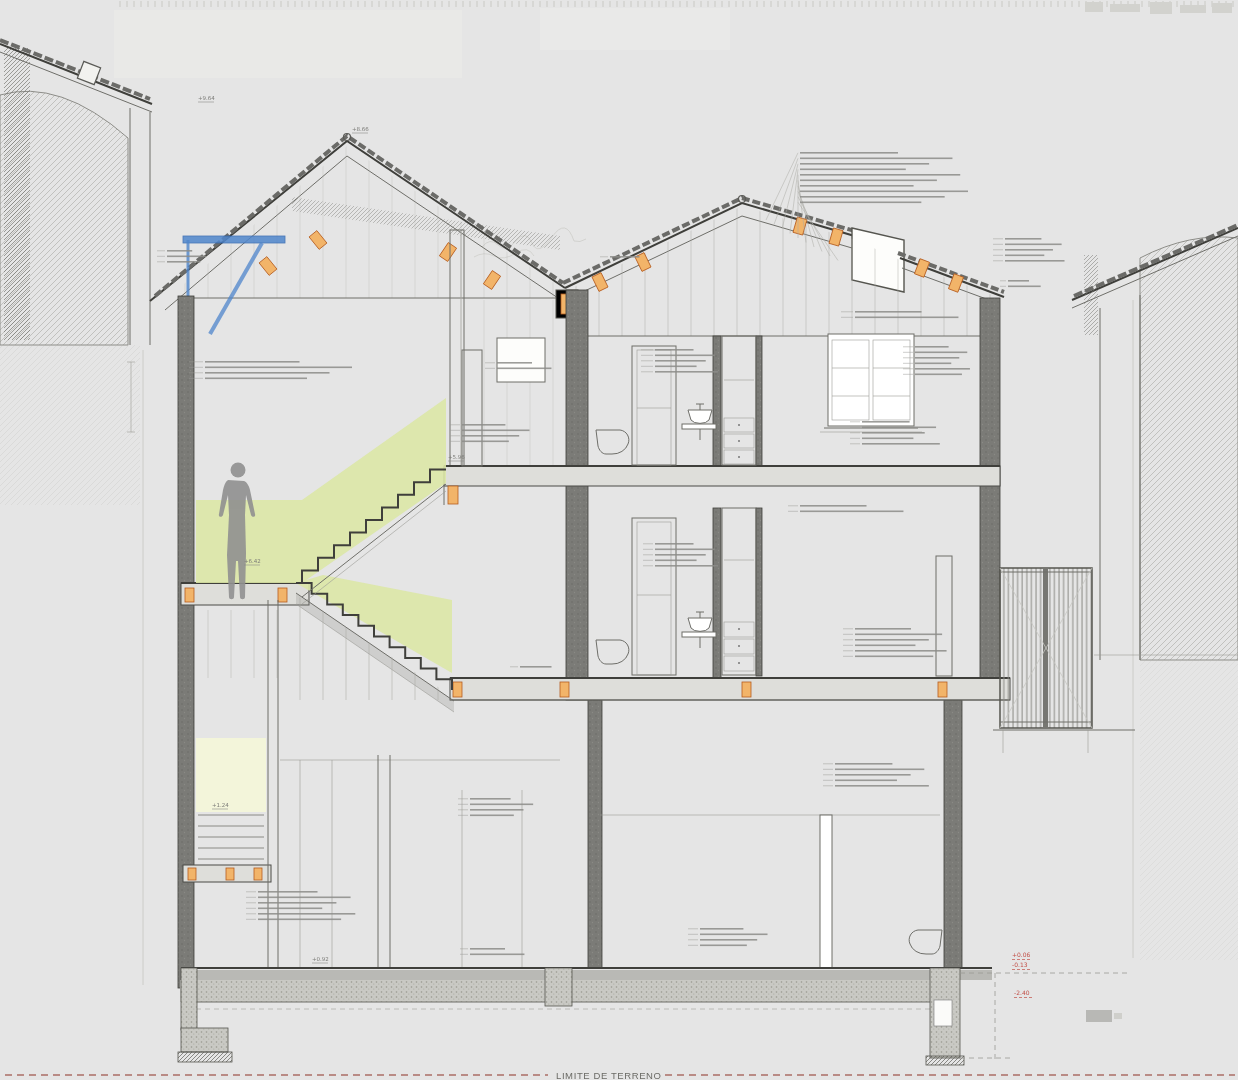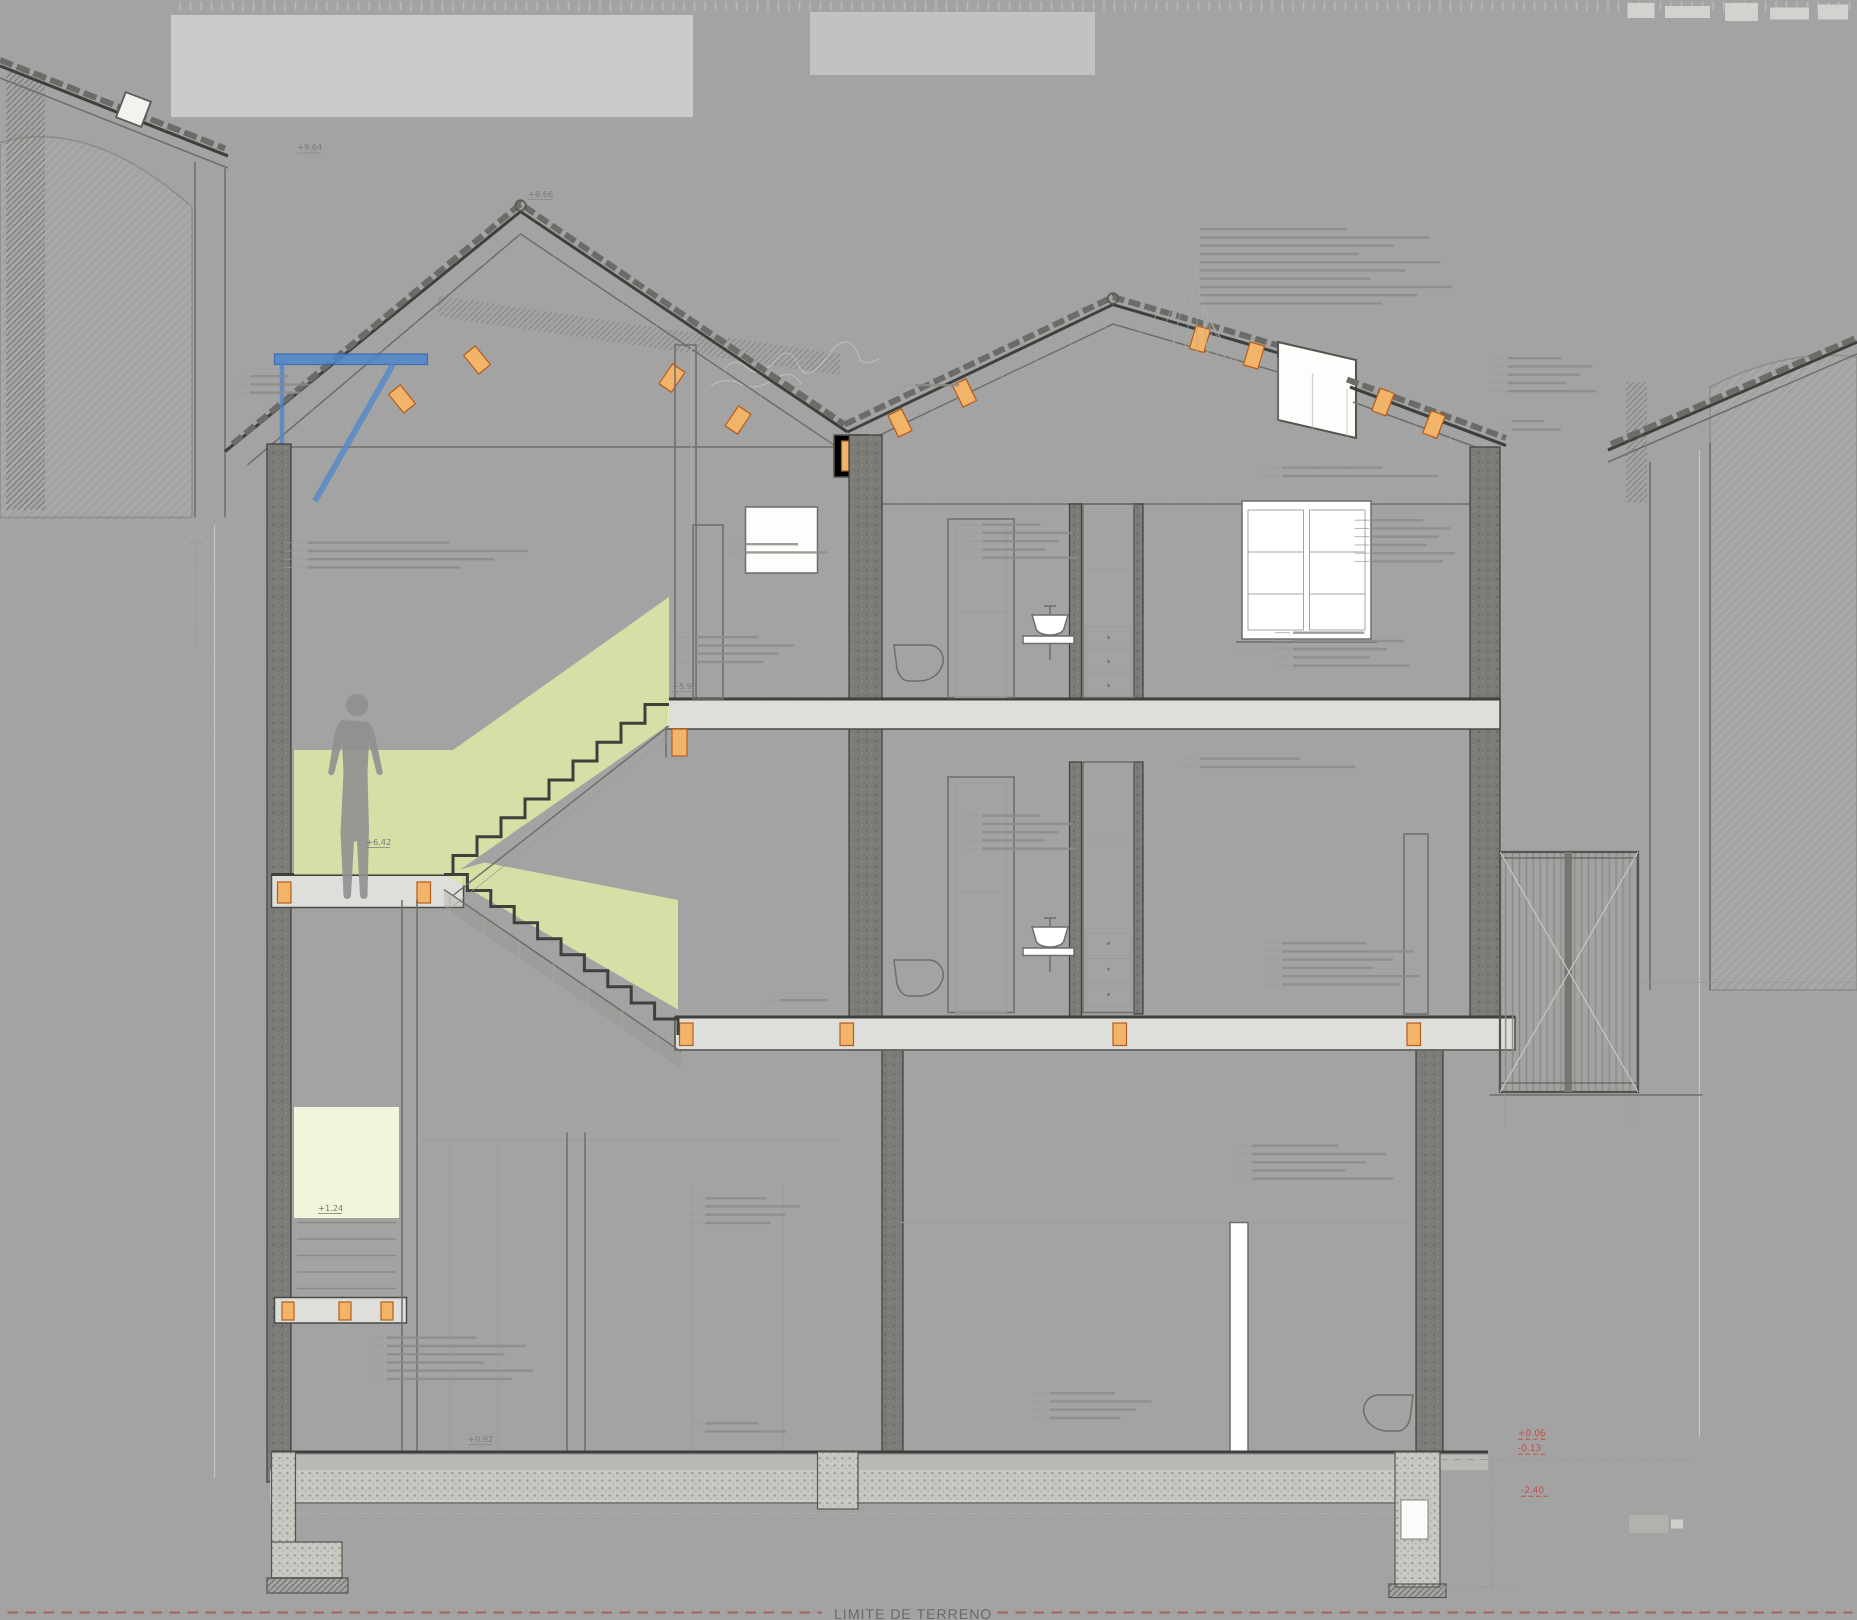--- a/index.html
+++ b/index.html
@@ -1,16 +1,16 @@
 <!DOCTYPE html>
 <html style="--green: #dbe7a6; --pale: #f3f5da; --wood: #f2b469; --blue: #4f86cc; --red: #c25048;"><head>
 <meta charset="utf-8">
 <style>
   html,body{margin:0;padding:0;background:#ffffff;}
-  .canvas{position:relative;width:1238px;height:1080px;background:#a3a3a3;overflow:hidden;
+  .canvas{position:relative;width:1238px;height:1080px;background:#e5e5e5;overflow:hidden;
           font-family:"Liberation Sans", sans-serif;}
   svg{position:absolute;inset:0;}
   .cut{stroke:#3f3f3b;stroke-width:2;fill:none;}
   .thin{stroke:#6e6e69;stroke-width:1;fill:none;}
   .fine{stroke:#9b9b96;stroke-width:.6;fill:none;}
   .faint{stroke:#c6c6c1;stroke-width:.8;fill:none;}
   .poche{fill:url(#wallTex);stroke:#3f3f3b;stroke-width:.8;}
   .slab{fill:#dededa;stroke:#4a4a46;stroke-width:1;}
   .wood{fill:var(--wood,#f2b469);stroke:#b65c1e;stroke-width:.8;}
   .green{fill:var(--green,#dbe7a6);opacity:.9;}

